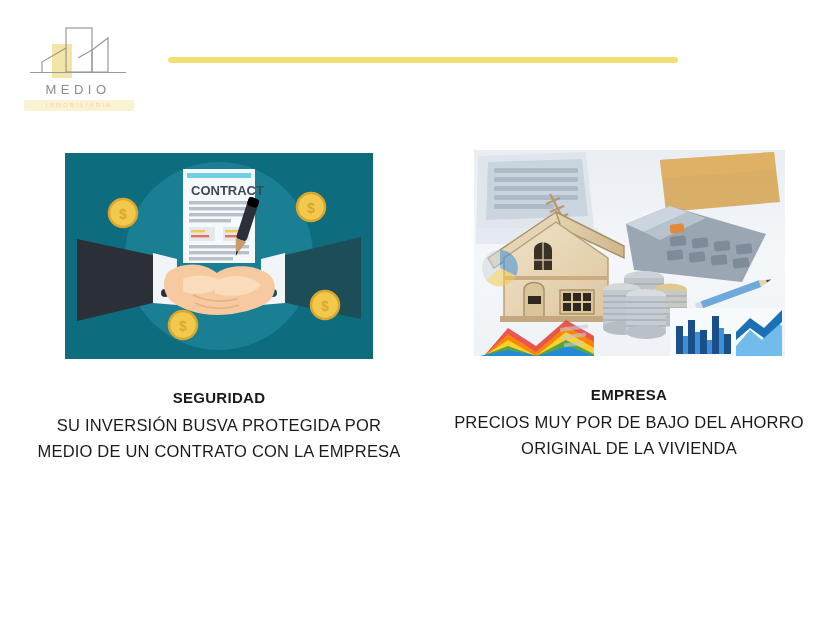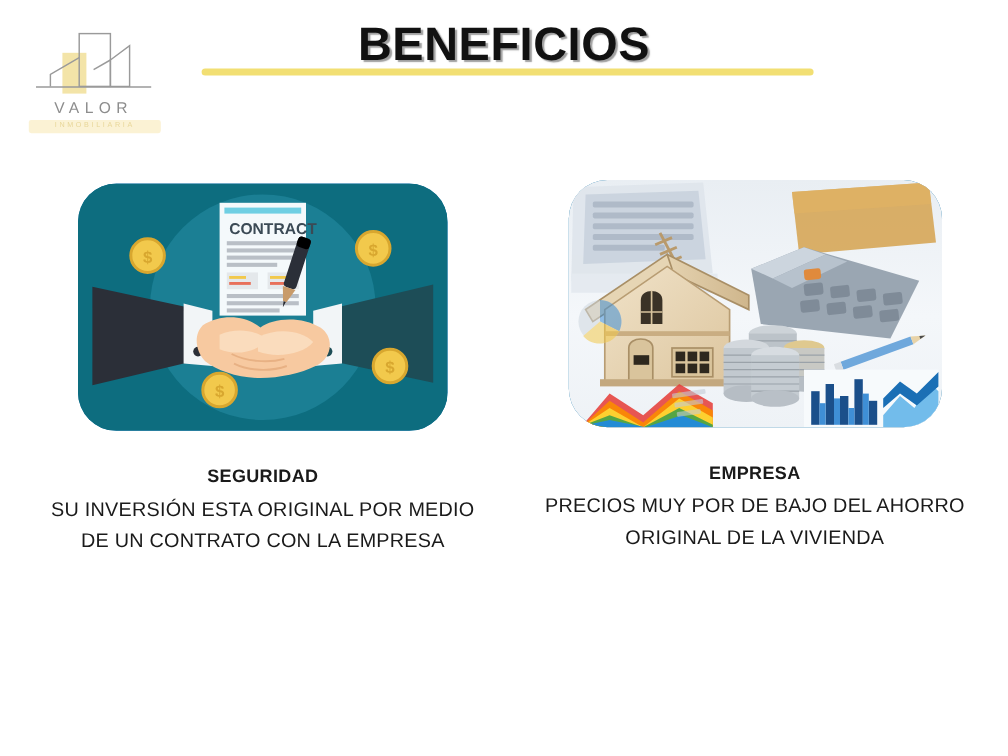--- a/index.html
+++ b/index.html
@@ -92,22 +92,21 @@
   .col {
     position: absolute;
     top: 150px;
   }
   .col-left  { left: 22px;  width: 394px; }
   .col-right { left: 440px; width: 378px; }
 
   .figure {
     position: relative;
     overflow: hidden;
-    background: #0369a1;
-    border-radius: 32px;
+    background: #b91c1c;
   }
   .fig-left {
     margin: 3px auto 0 auto;
     width: 308px;
     height: 206px;
   }
   .fig-right {
     margin: 0 auto 0 auto;
     width: 311px;
     height: 206px;
@@ -146,25 +145,24 @@
     <div class="logo-mark">
       <svg width="112" height="62" viewBox="0 0 112 62">
         <rect x="30" y="20" width="20" height="34" fill="#f3e4a8"></rect>
         <rect x="44" y="4" width="26" height="44" fill="none" stroke="#9a9a9a" stroke-width="1.2"></rect>
         <path d="M70 26 L86 14 L86 48 L70 48 Z" fill="none" stroke="#9a9a9a" stroke-width="1.2"></path>
         <path d="M70 26 L56 34" fill="none" stroke="#9a9a9a" stroke-width="1.2"></path>
         <path d="M20 48 L20 38 L44 24" fill="none" stroke="#9a9a9a" stroke-width="1.2"></path>
         <line x1="8" y1="48.5" x2="104" y2="48.5" stroke="#9a9a9a" stroke-width="1.2"></line>
       </svg>
     </div>
-    <div class="logo-word">VALOR</div>
+    <div class="logo-word">MEDIO</div>
     <div class="logo-sub">INMOBILIARIA</div>
   </div>
 
-  <div class="page-title">BENEFICIOS</div>
   <div class="title-rule"></div>
 
   <div class="col col-left">
 
     <div class="figure fig-left">
       <svg width="308" height="206" viewBox="0 0 308 206">
         <rect x="0" y="0" width="308" height="206" fill="#0d6d7f"></rect>
         <circle cx="154" cy="103" r="94" fill="#1b7f94"></circle>
 
         <g>
@@ -229,21 +227,21 @@
         </g>
         <g>
           <circle cx="118" cy="172" r="14" fill="#f2c94c" stroke="#d8a72f" stroke-width="2.5"></circle>
           <text x="118" y="178" text-anchor="middle" font-family="'Liberation Sans', sans-serif" font-size="14" font-weight="bold" fill="#d8a72f">$</text>
         </g>
       </svg>
     </div>
 
     <div class="caption cap-left">
       <span class="caption-title">SEGURIDAD</span>
-      <span class="caption-body">SU INVERSIÓN ESTA ORIGINAL POR MEDIO DE UN CONTRATO CON LA EMPRESA</span>
+      <span class="caption-body">SU INVERSIÓN BUSVA PROTEGIDA POR MEDIO DE UN CONTRATO CON LA EMPRESA</span>
     </div>
   </div>
 
   <div class="col col-right">
 
     <div class="figure fig-right">
       <svg width="311" height="206" viewBox="0 0 311 206">
         <defs>
           <linearGradient id="deskBg" x1="0" y1="0" x2="0" y2="1">
             <stop offset="0%" stop-color="#e9eef3"></stop>

